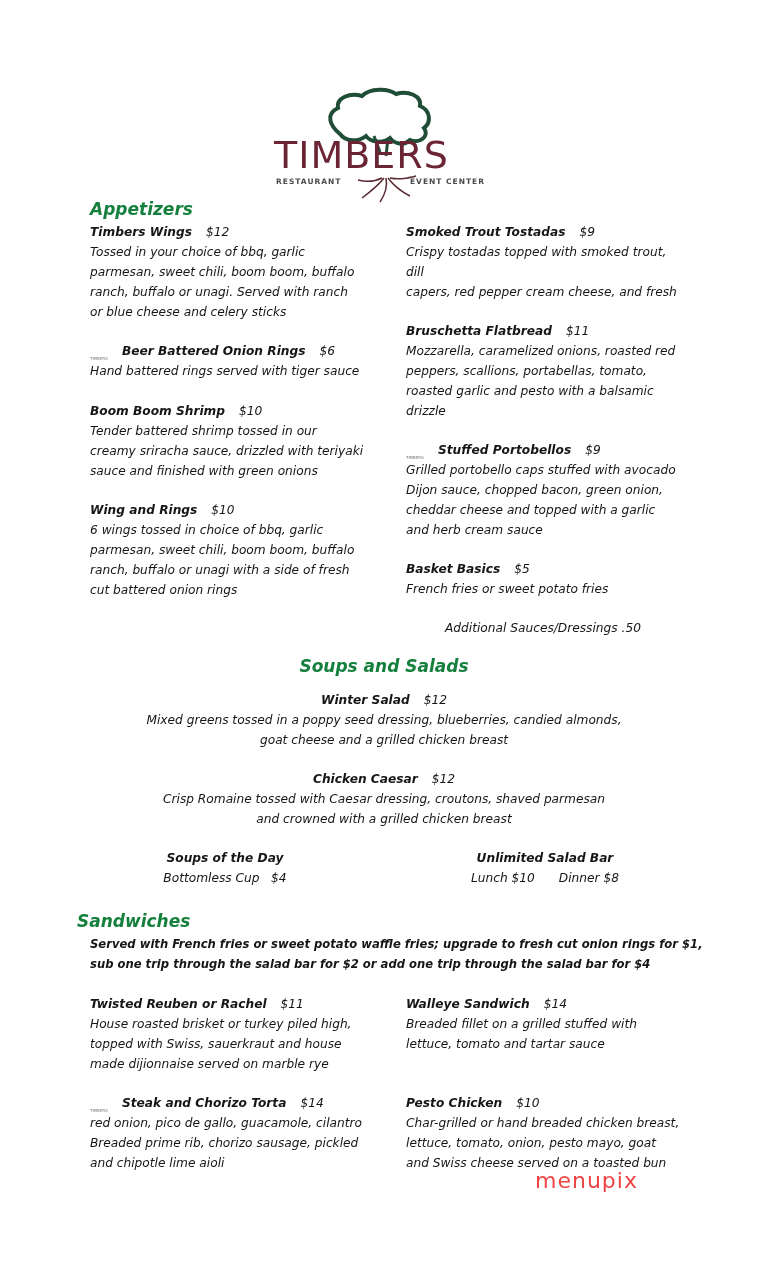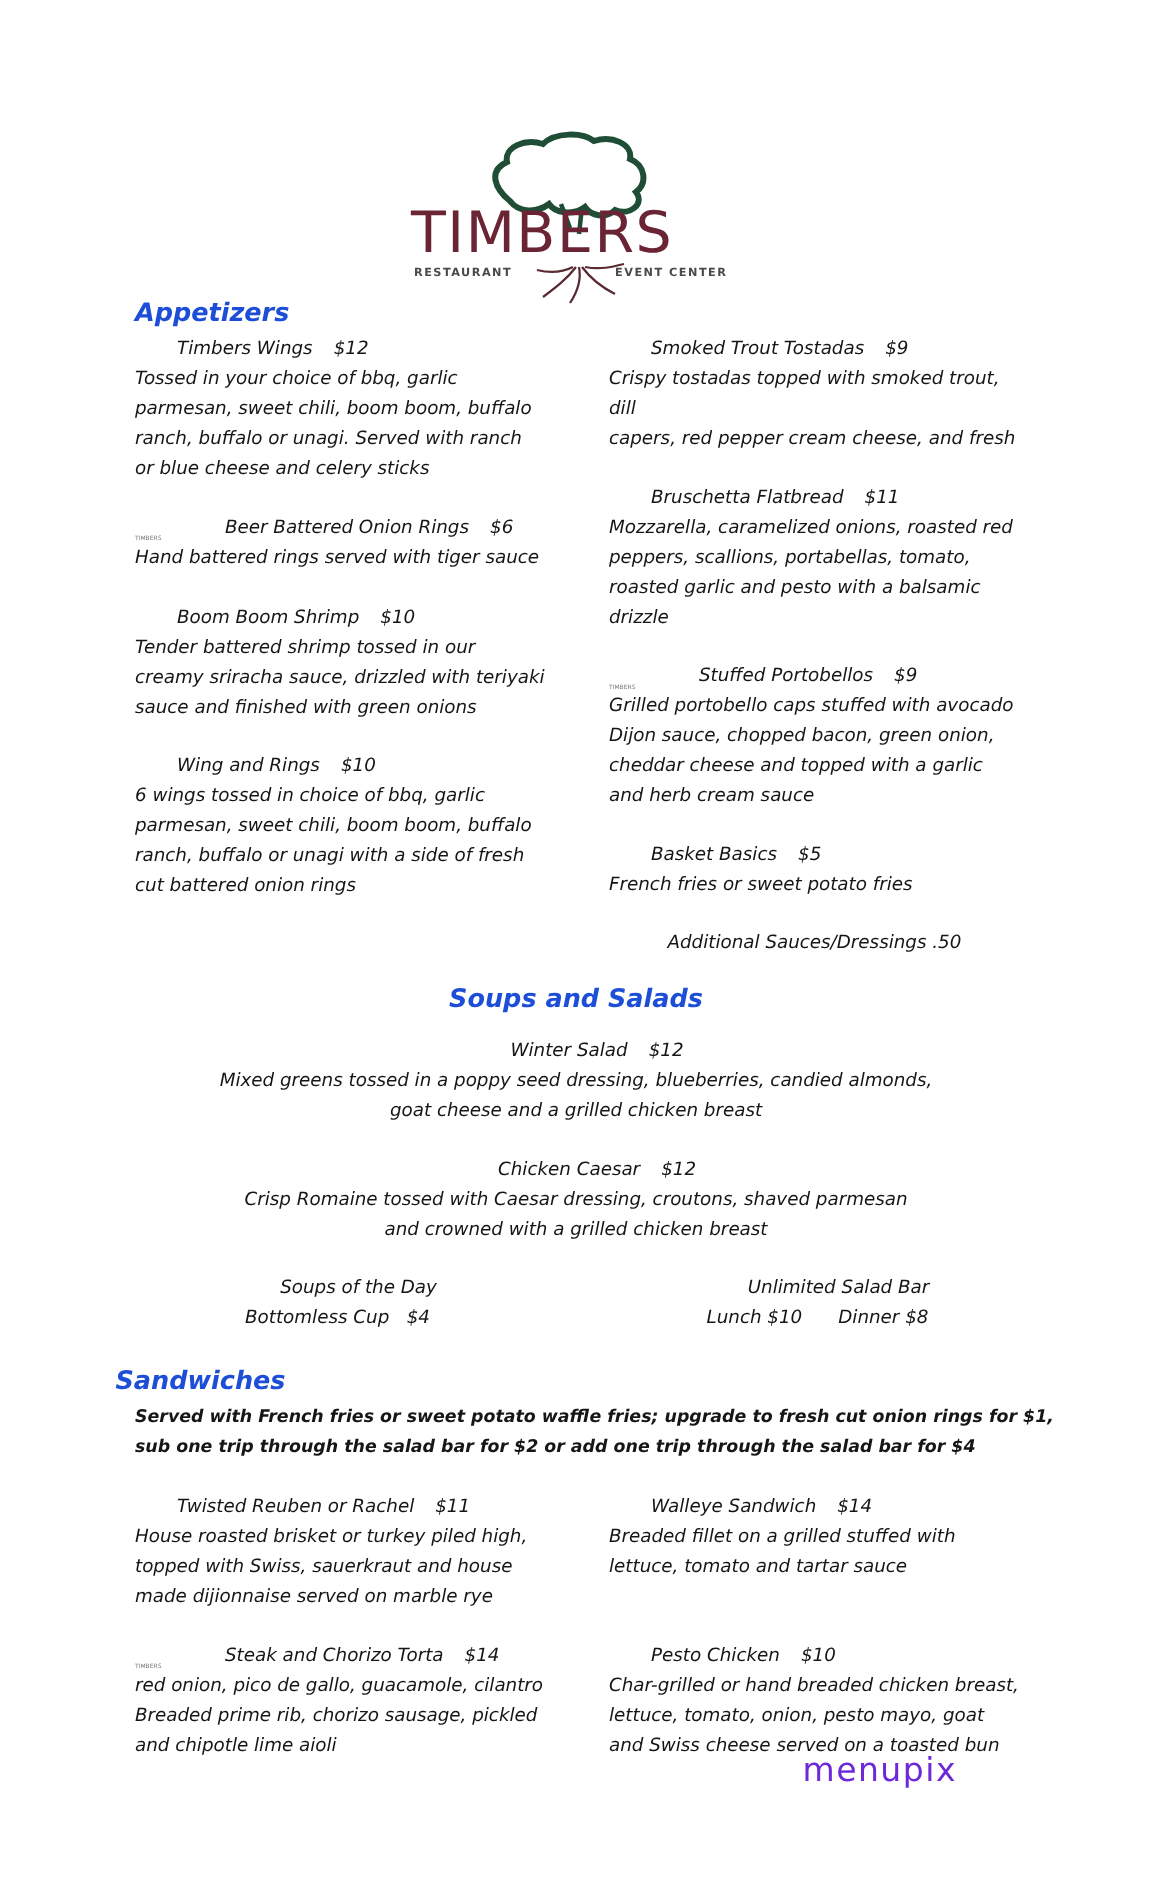--- a/index.html
+++ b/index.html
@@ -4,30 +4,30 @@
   <style>
     html, body { margin:0; padding:0; background:#ffffff; }
     body { width:768px; height:1265px; position:relative; overflow:hidden;
       font-family:"DejaVu Sans", sans-serif; color:#111; }
     .logo { position:absolute; left:270px; top:86px; width:230px; height:118px; }
     .logo-word { position:absolute; left:4px; top:50px; font-family:"DejaVu Sans", sans-serif;
       font-size:38px; letter-spacing:1px; color:#6b2434; font-weight:400; line-height:1; }
     .logo-sub { position:absolute; top:91px; font-size:7.5px; font-weight:bold; letter-spacing:1px; color:#4a4a4a; }
     .logo-sub.l { left:6px; } .logo-sub.r { left:140px; }
     .section-h { position:absolute; font-family:"DejaVu Sans", sans-serif; font-style:italic; font-weight:bold;
-      font-size:17px; color:#1d4ed8; }
+      font-size:17px; color:#15803d; }
     .item { position:absolute; font-family:"DejaVu Sans", sans-serif; font-style:italic; font-size:12.2px; line-height:20px; color:#161616; }
-    .item .title { font-weight:normal;margin-left:28px; }
+    .item .title { font-weight:bold; }
     .item .price { margin-left:14px; font-weight:normal; }
     .item .desc { display:block; }
     .mini-logo { display:inline-block; width:24px; height:10px; margin-right:8px; vertical-align:middle; position:relative; }
     .mini-logo span { position:absolute; left:0; top:2px; font-size:4px; color:#777; font-style:normal; letter-spacing:0; }
     .center { text-align:center; }
     .note { position:absolute; font-style:italic; font-size:12.2px; color:#161616; }
-    .watermark { position:absolute; left:535px; top:1168px; font-size:22px; color:#6d28d9; letter-spacing:1px; font-family:"DejaVu Sans", sans-serif; }
+    .watermark { position:absolute; left:535px; top:1168px; font-size:22px; color:#ef4444; letter-spacing:1px; font-family:"DejaVu Sans", sans-serif; }
   </style>
 </head>
 <body>
 
 <div class="logo">
   <svg width="230" height="118" style="position:absolute;left:0;top:0">
     <path d="M70 48 C60 40 55 28 68 22 C66 12 80 6 92 10 C100 2 118 2 126 8 C138 4 152 10 150 20 C160 24 162 36 154 42 C160 50 150 58 140 54 C134 60 124 58 120 52 C112 58 100 56 96 50 C88 56 76 56 70 48 Z" fill="none" stroke="#1f4d35" stroke-width="4"></path>
     <path d="M118 52 L116 70 M104 50 L110 66" stroke="#1f4d35" stroke-width="3"></path>
     <path d="M114 92 C108 100 100 106 92 112 M116 92 C118 102 114 110 110 116 M118 92 C124 100 132 106 140 110 M112 92 C104 96 96 96 88 94 M120 92 C130 94 138 92 146 90" stroke="#5a2a32" stroke-width="1.5" fill="none"></path>
   </svg>

